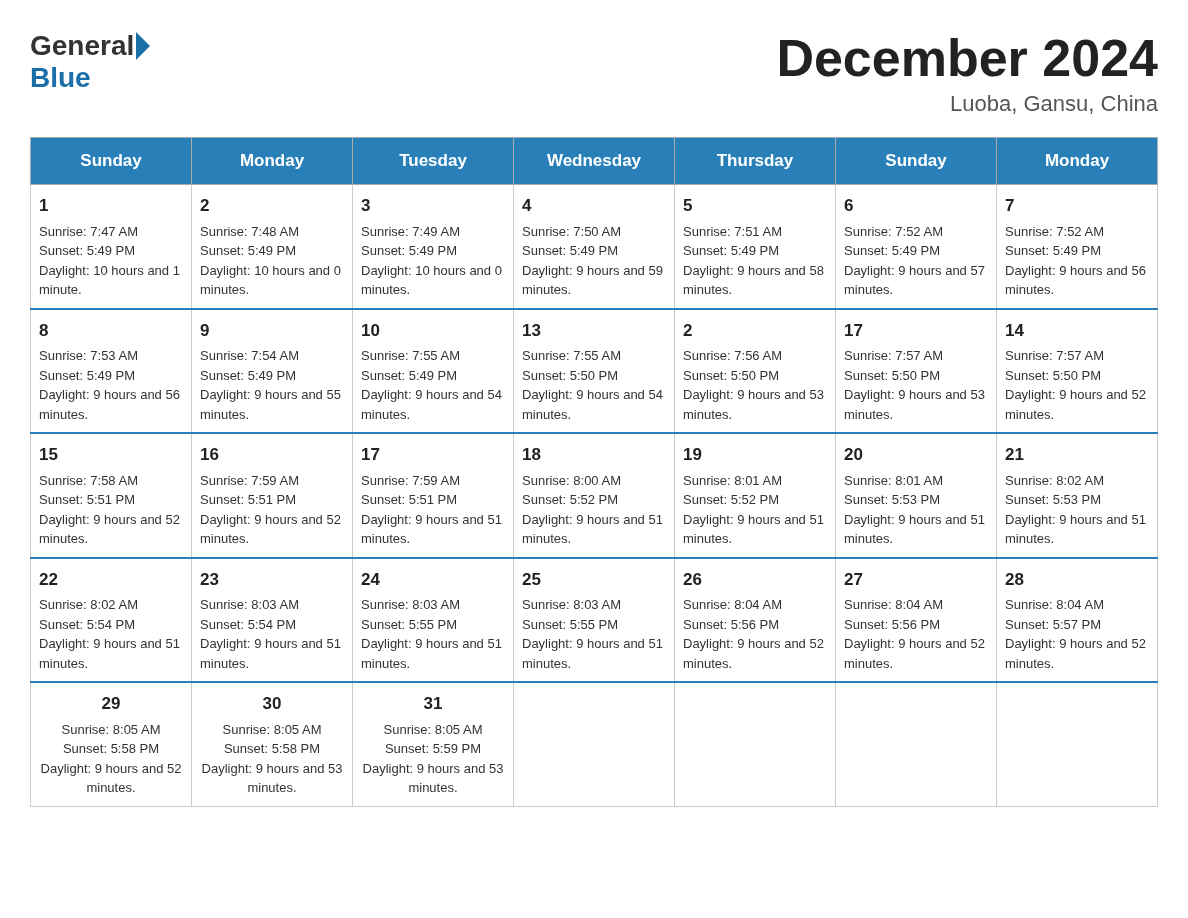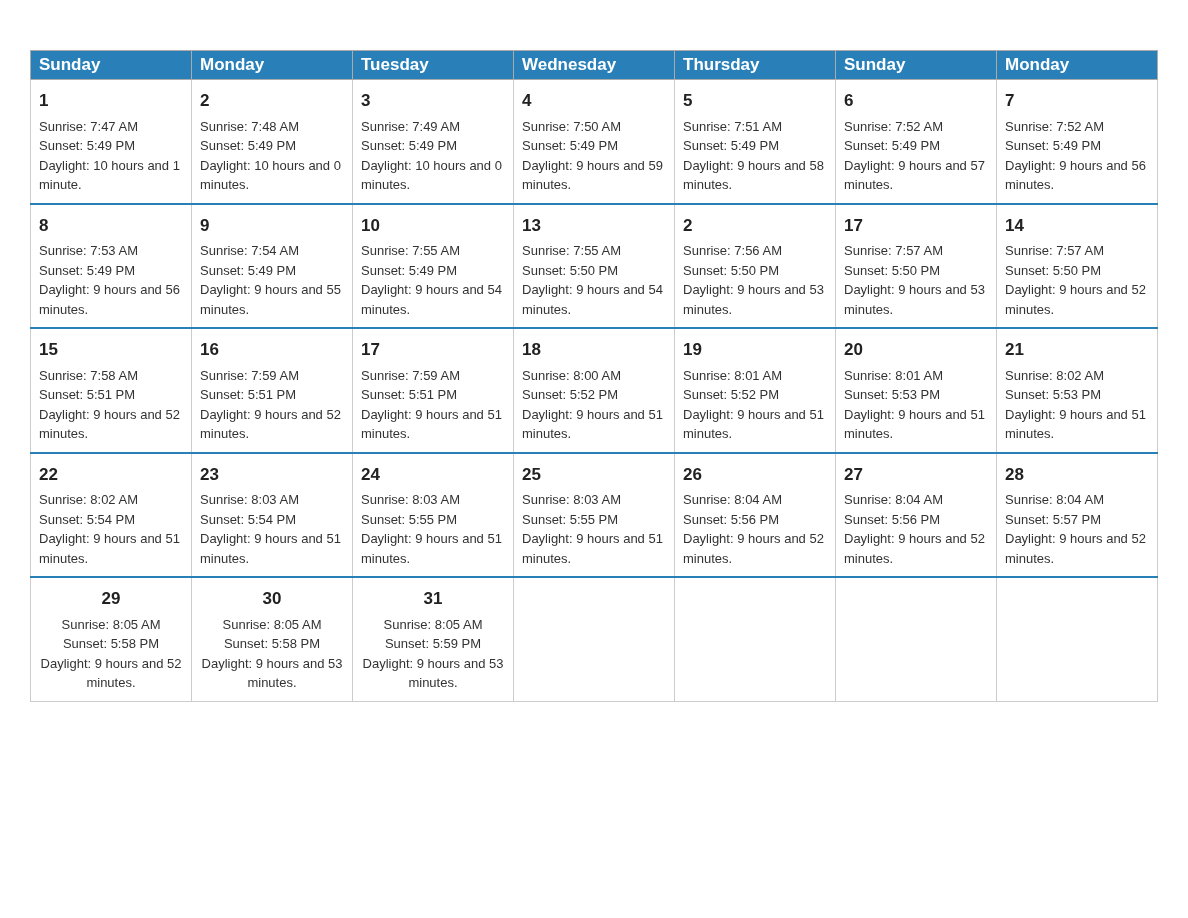--- a/index.html
+++ b/index.html
@@ -60,22 +60,22 @@
     .calendar {
       width: 100%;
       border-collapse: collapse;
       border: 1px solid #aaa;
     }
     .calendar th {
       background-color: #2980b9;
       color: #fff;
       font-size: 17px;
       font-weight: bold;
-      padding: 4px 8px;
-      text-align: left;
+      padding: 13px 8px;
+      text-align: center;
       border: 1px solid #aaa;
     }
     .calendar td {
       vertical-align: top;
       padding: 8px;
       border: 1px solid #ccc;
       width: 14.28%;
       min-height: 110px;
       font-size: 13px;
       color: #333;
@@ -96,20 +96,31 @@
       text-align: center;
     }
     .empty-cell {
       background: #fff;
     }
   </style>
 </head>
 <body>
 
 <div class="header">
+  <div class="logo">
+    <div class="logo-text">
+      <span class="logo-general">General</span>
+      <span class="logo-arrow"></span>
+    </div>
+    <span class="logo-blue">Blue</span>
+  </div>
+  <div class="title-block">
+    <div class="month-title">December 2024</div>
+    <div class="location">Luoba, Gansu, China</div>
+  </div>
 </div>
 
 <table class="calendar">
   <thead>
     <tr>
     <th>Sunday</th>
         <th>Monday</th>
         <th>Tuesday</th>
         <th>Wednesday</th>
         <th>Thursday</th>

